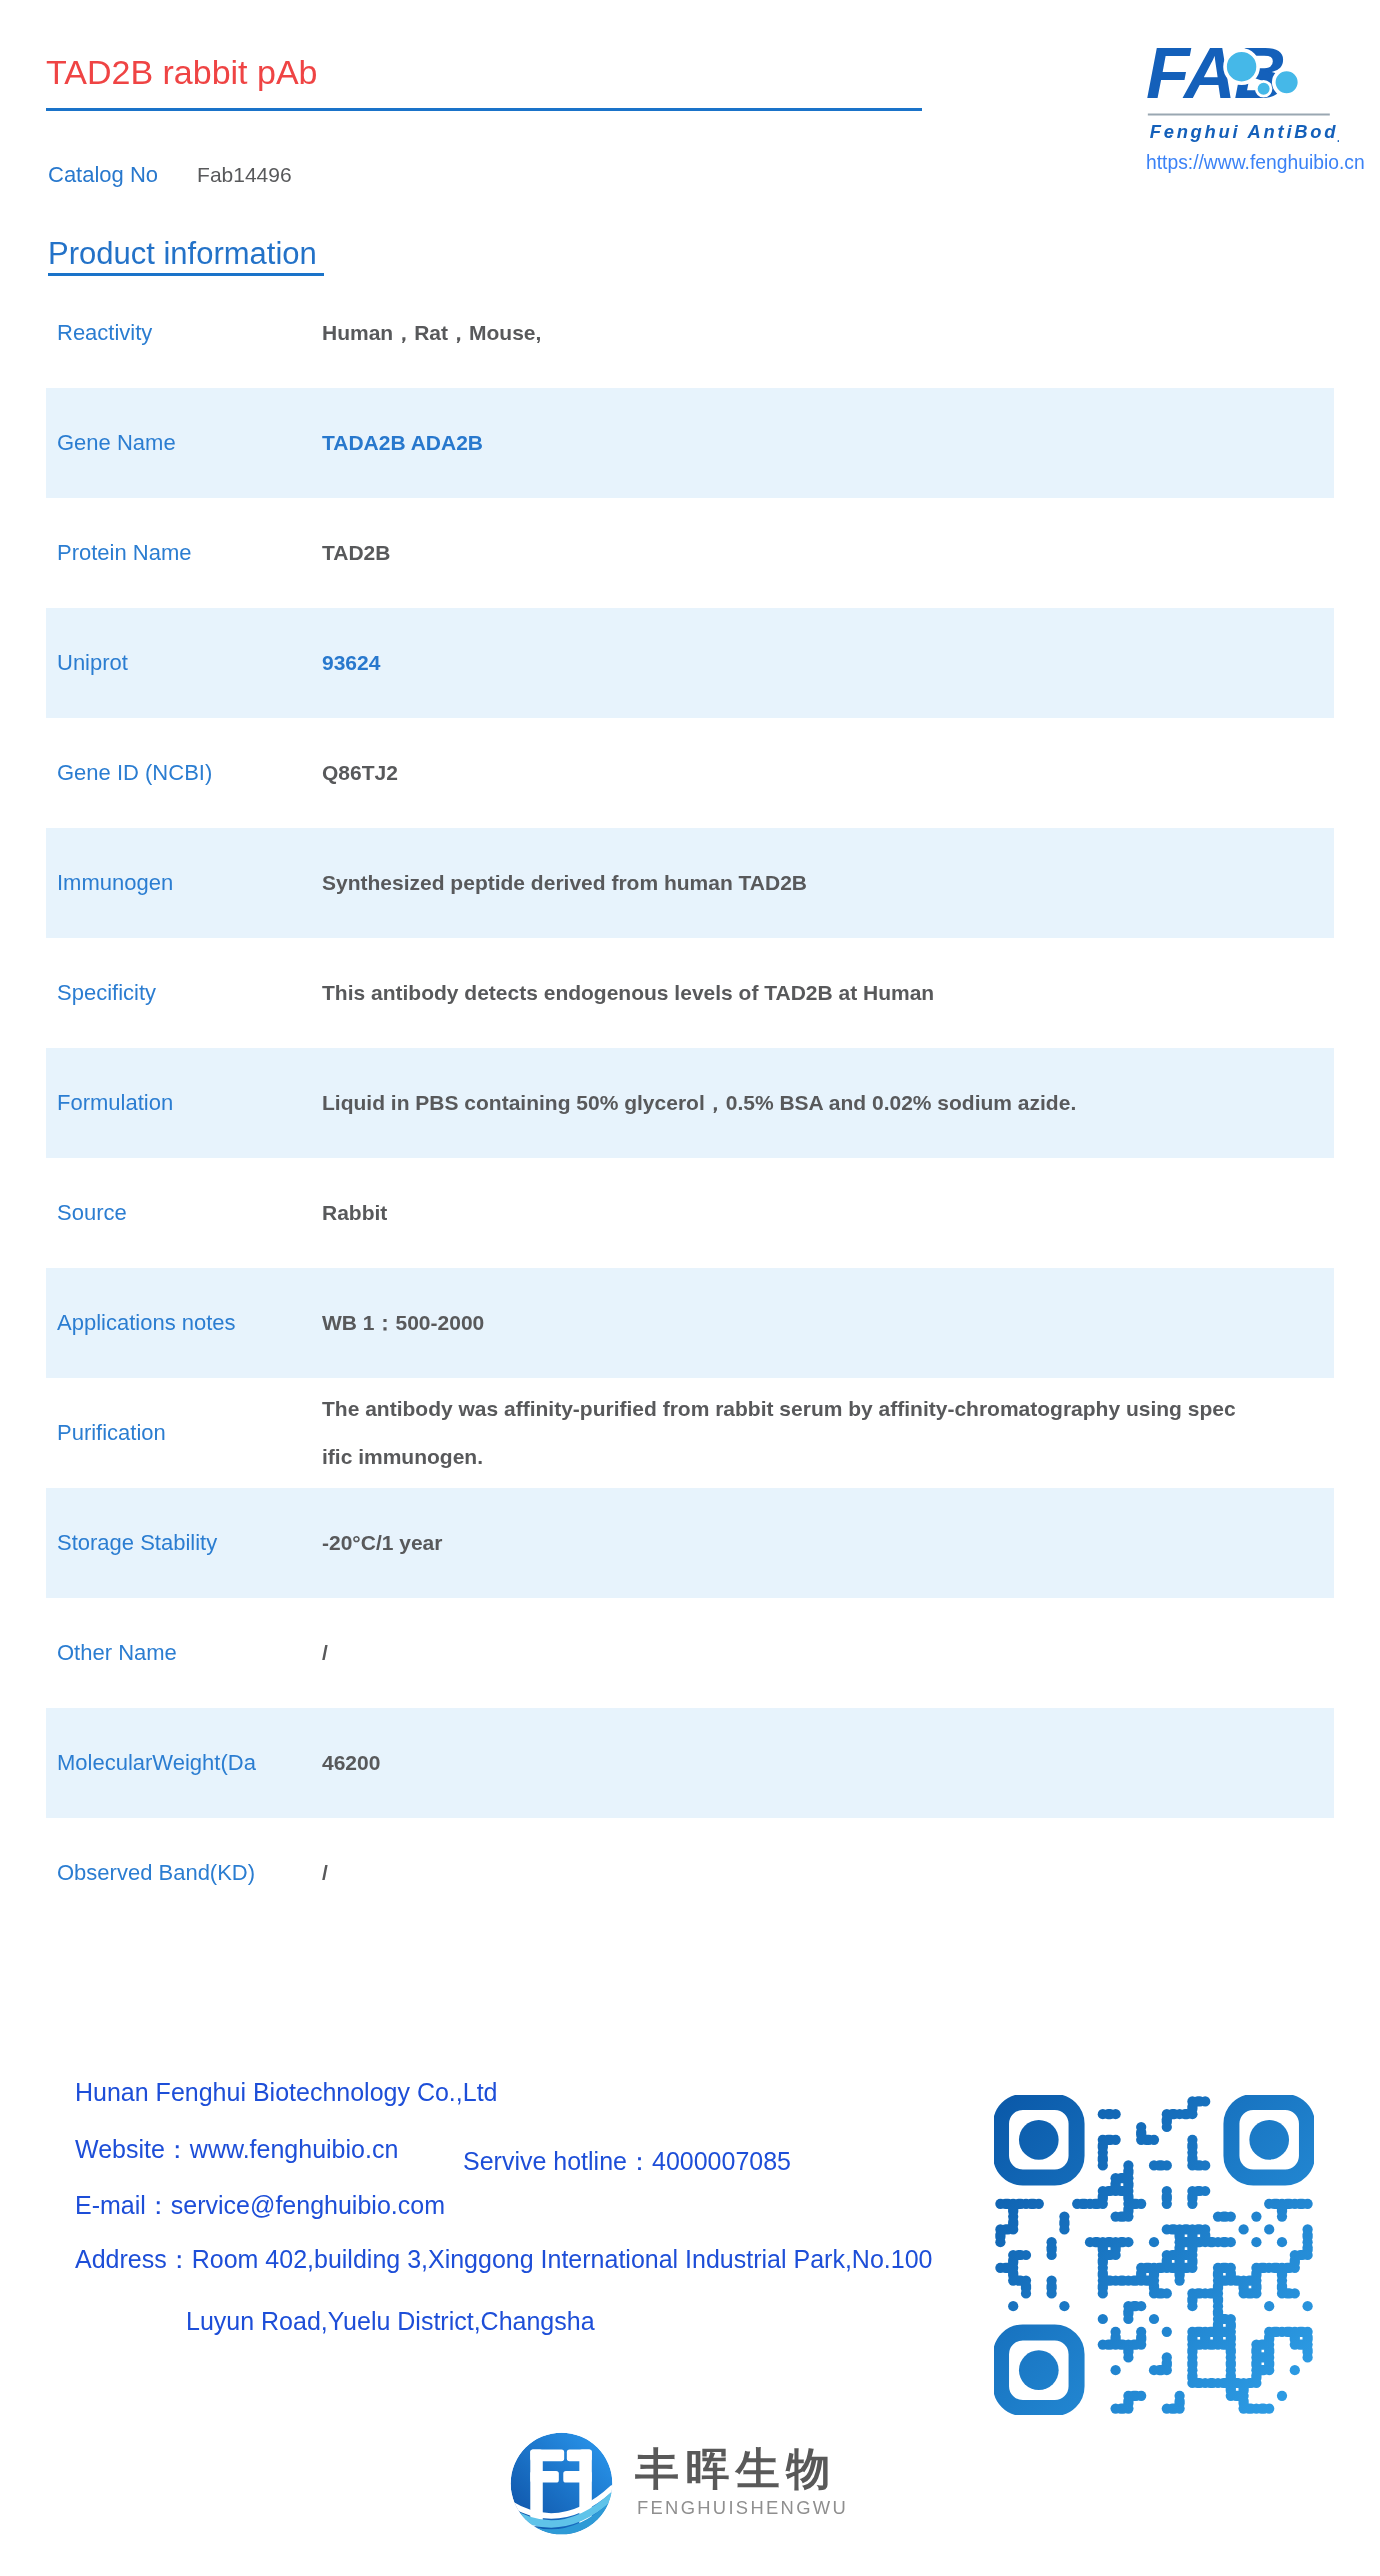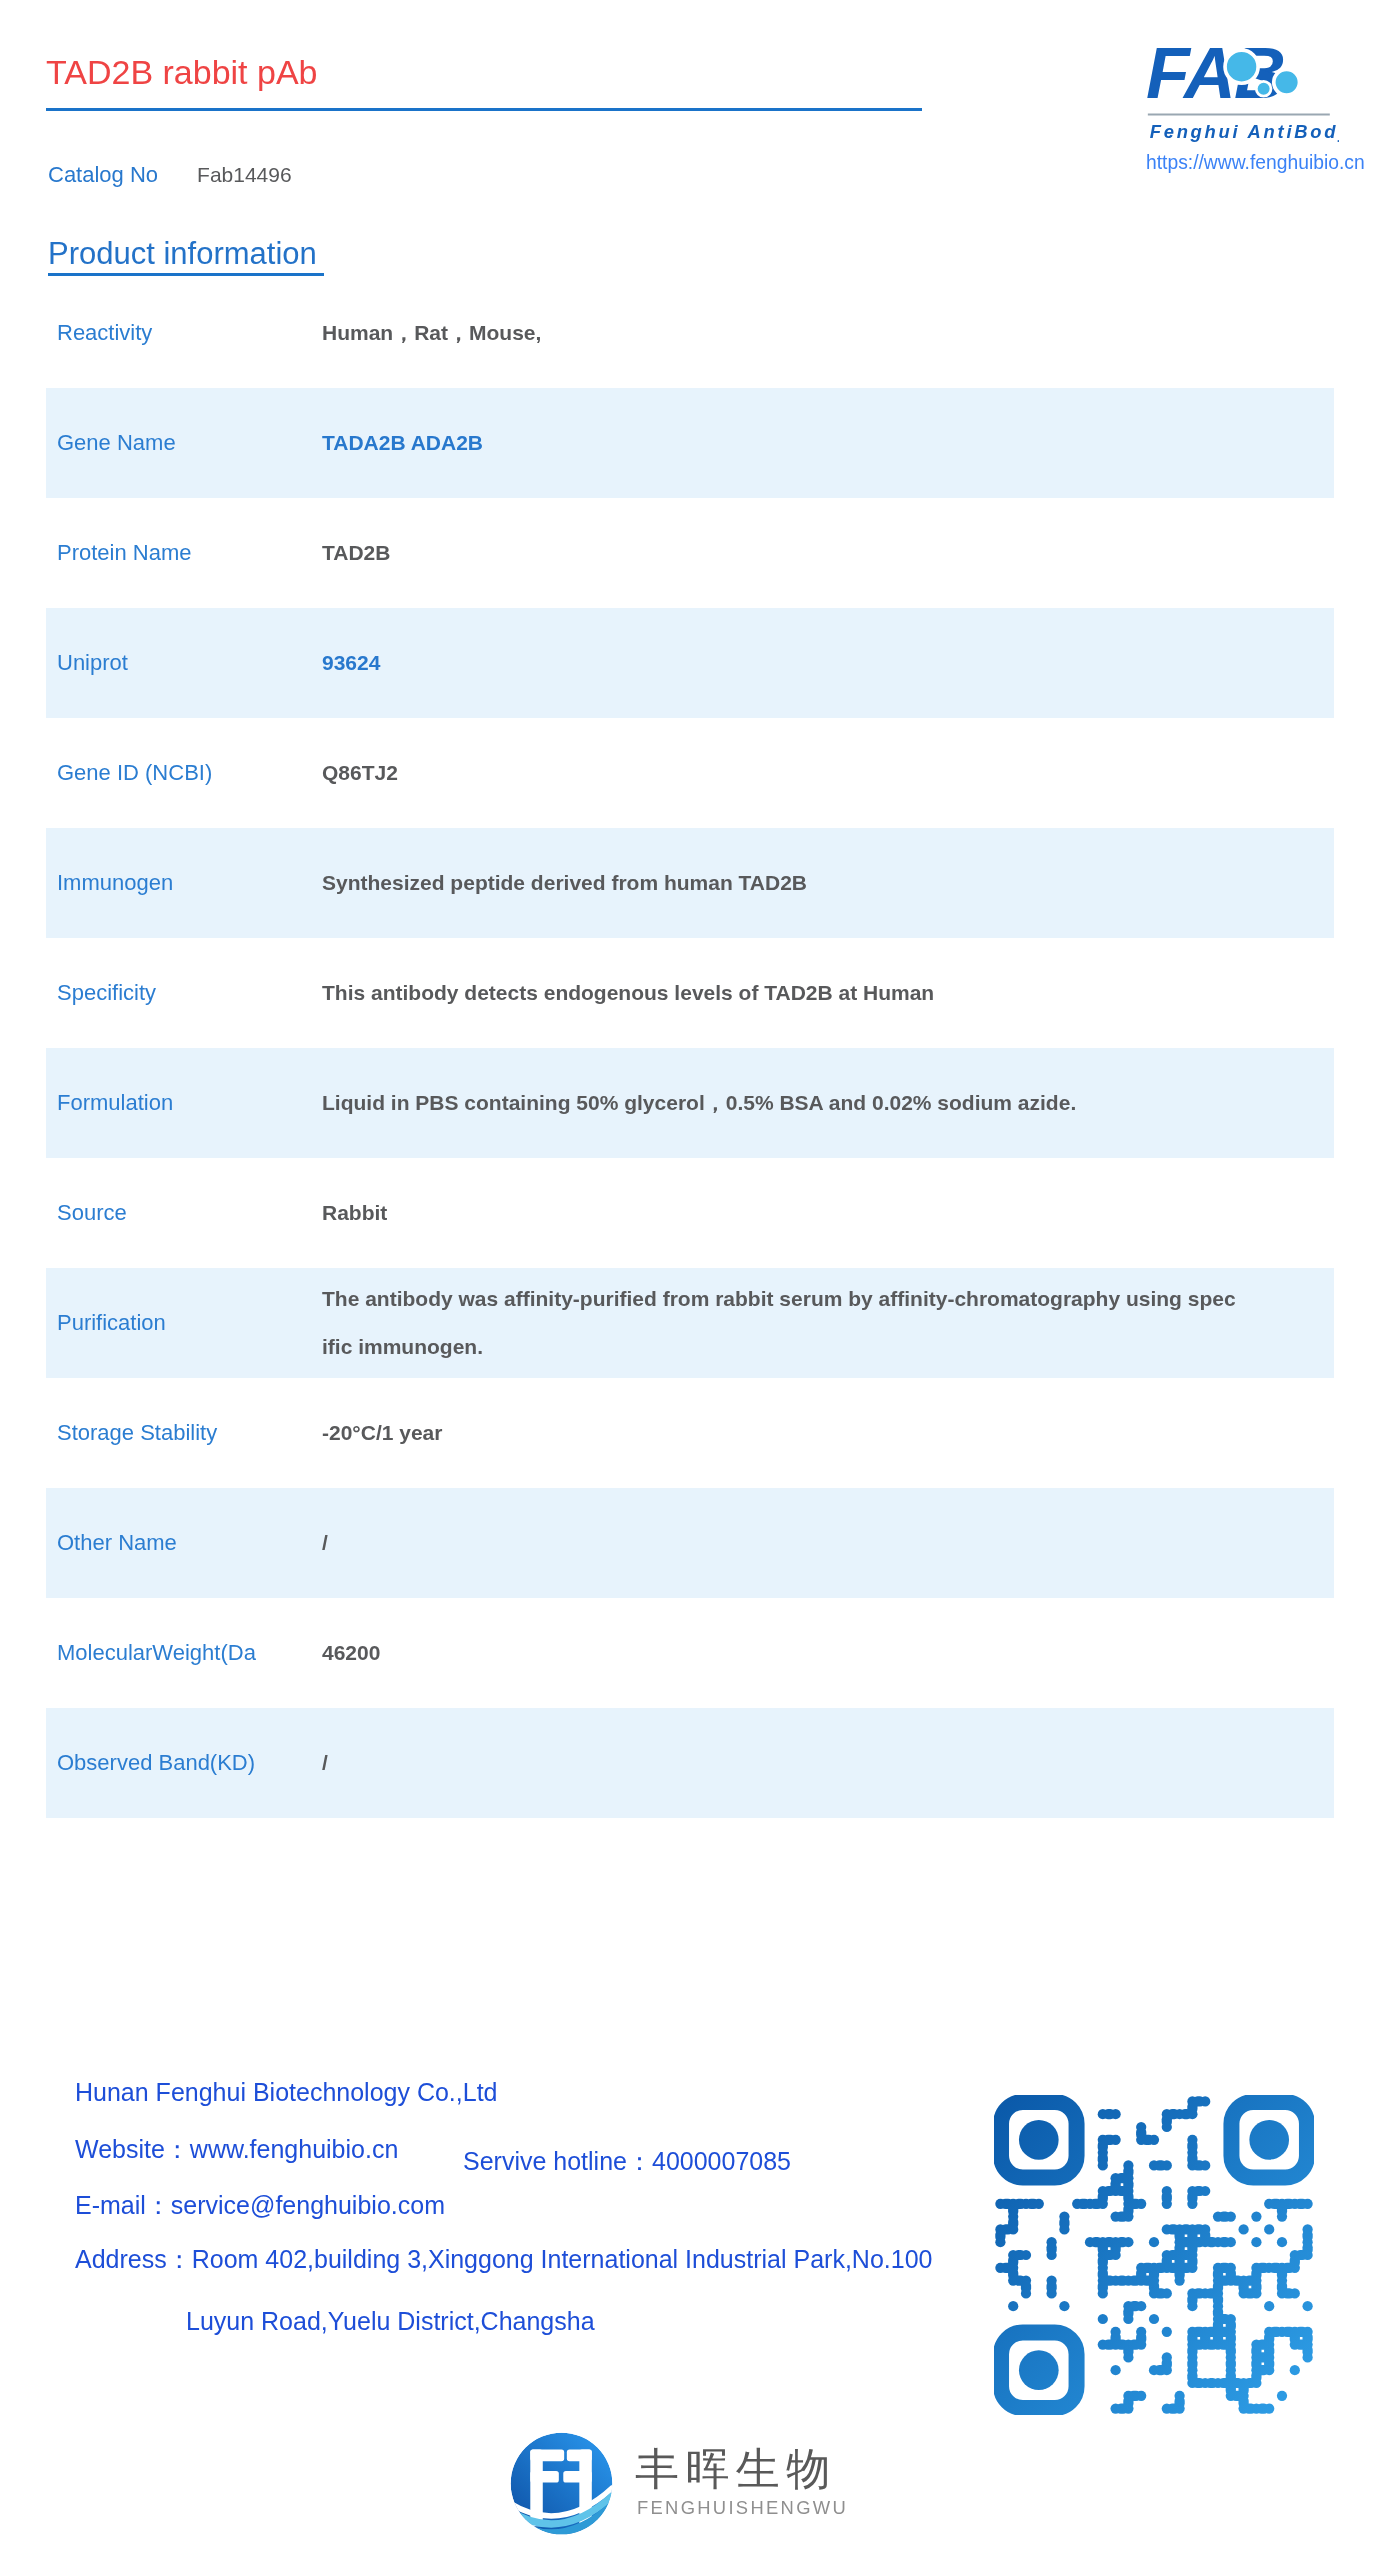--- a/index.html
+++ b/index.html
@@ -63,20 +63,21 @@
   .fl4{left:75px;top:2243px;}
   .fl5{left:186px;top:2307px;}
   
   .qr-box{position:absolute;left:994px;top:2095px;width:320px;height:320px;}
   
   .bottom-logo-circle{position:absolute;left:508px;top:2430px;width:107px;height:107px;}
   .bottom-logo-cn{
     position:absolute;left:635px;top:2440px;
     font-size:44px;color:#595959;letter-spacing:6.4px;
     font-family:"DejaVu Sans","Liberation Sans",sans-serif;
+    font-weight:bold;
   }
   .bottom-logo-en{
     position:absolute;left:637px;top:2497px;
     font-size:18.4px;color:#8f8f8f;letter-spacing:2.3px;
   }
 </style>
 </head>
 <body>
 
 <div class="page">
@@ -133,20 +134,24 @@
         <span class="row-label">Specificity</span>
         <span class="row-value">This antibody detects endogenous levels of TAD2B at Human</span>
       </div>
       <div class="info-row">
         <span class="row-label">Formulation</span>
         <span class="row-value">Liquid in PBS containing 50% glycerol，0.5% BSA and 0.02% sodium azide.</span>
       </div>
       <div class="info-row">
         <span class="row-label">Source</span>
         <span class="row-value">Rabbit</span>
+      </div>
+      <div class="info-row">
+        <span class="row-label">Applications notes</span>
+        <span class="row-value">WB 1：500-2000</span>
       </div>
       <div class="info-row">
         <span class="row-label">Purification</span>
         <span class="row-value">The antibody was affinity-purified from rabbit serum by affinity-chromatography using spec
 ific immunogen.</span>
       </div>
       <div class="info-row">
         <span class="row-label">Storage Stability</span>
         <span class="row-value">-20°C/1 year</span>
       </div>

